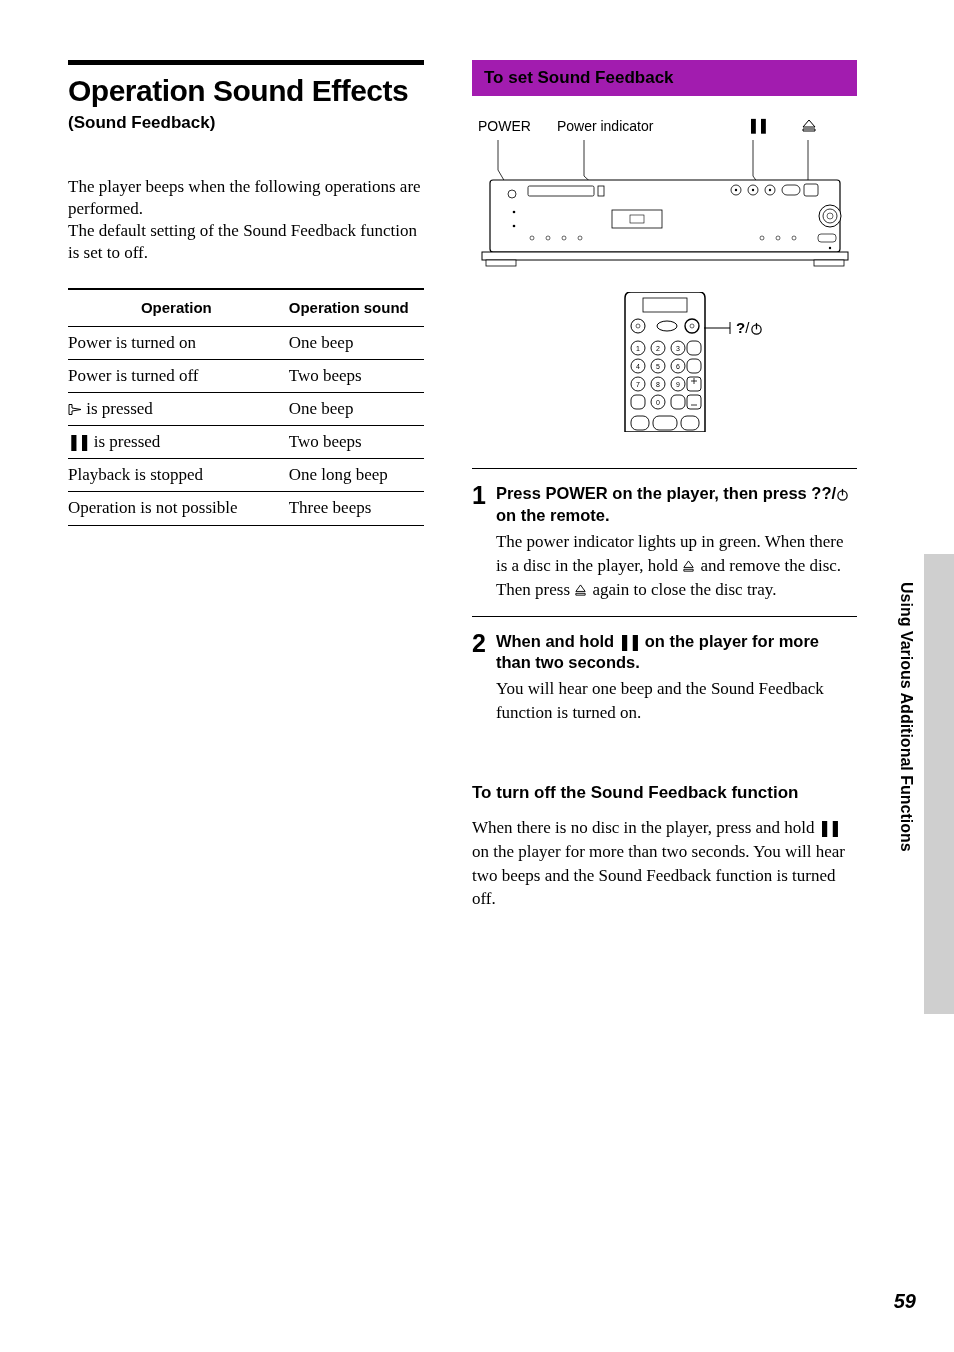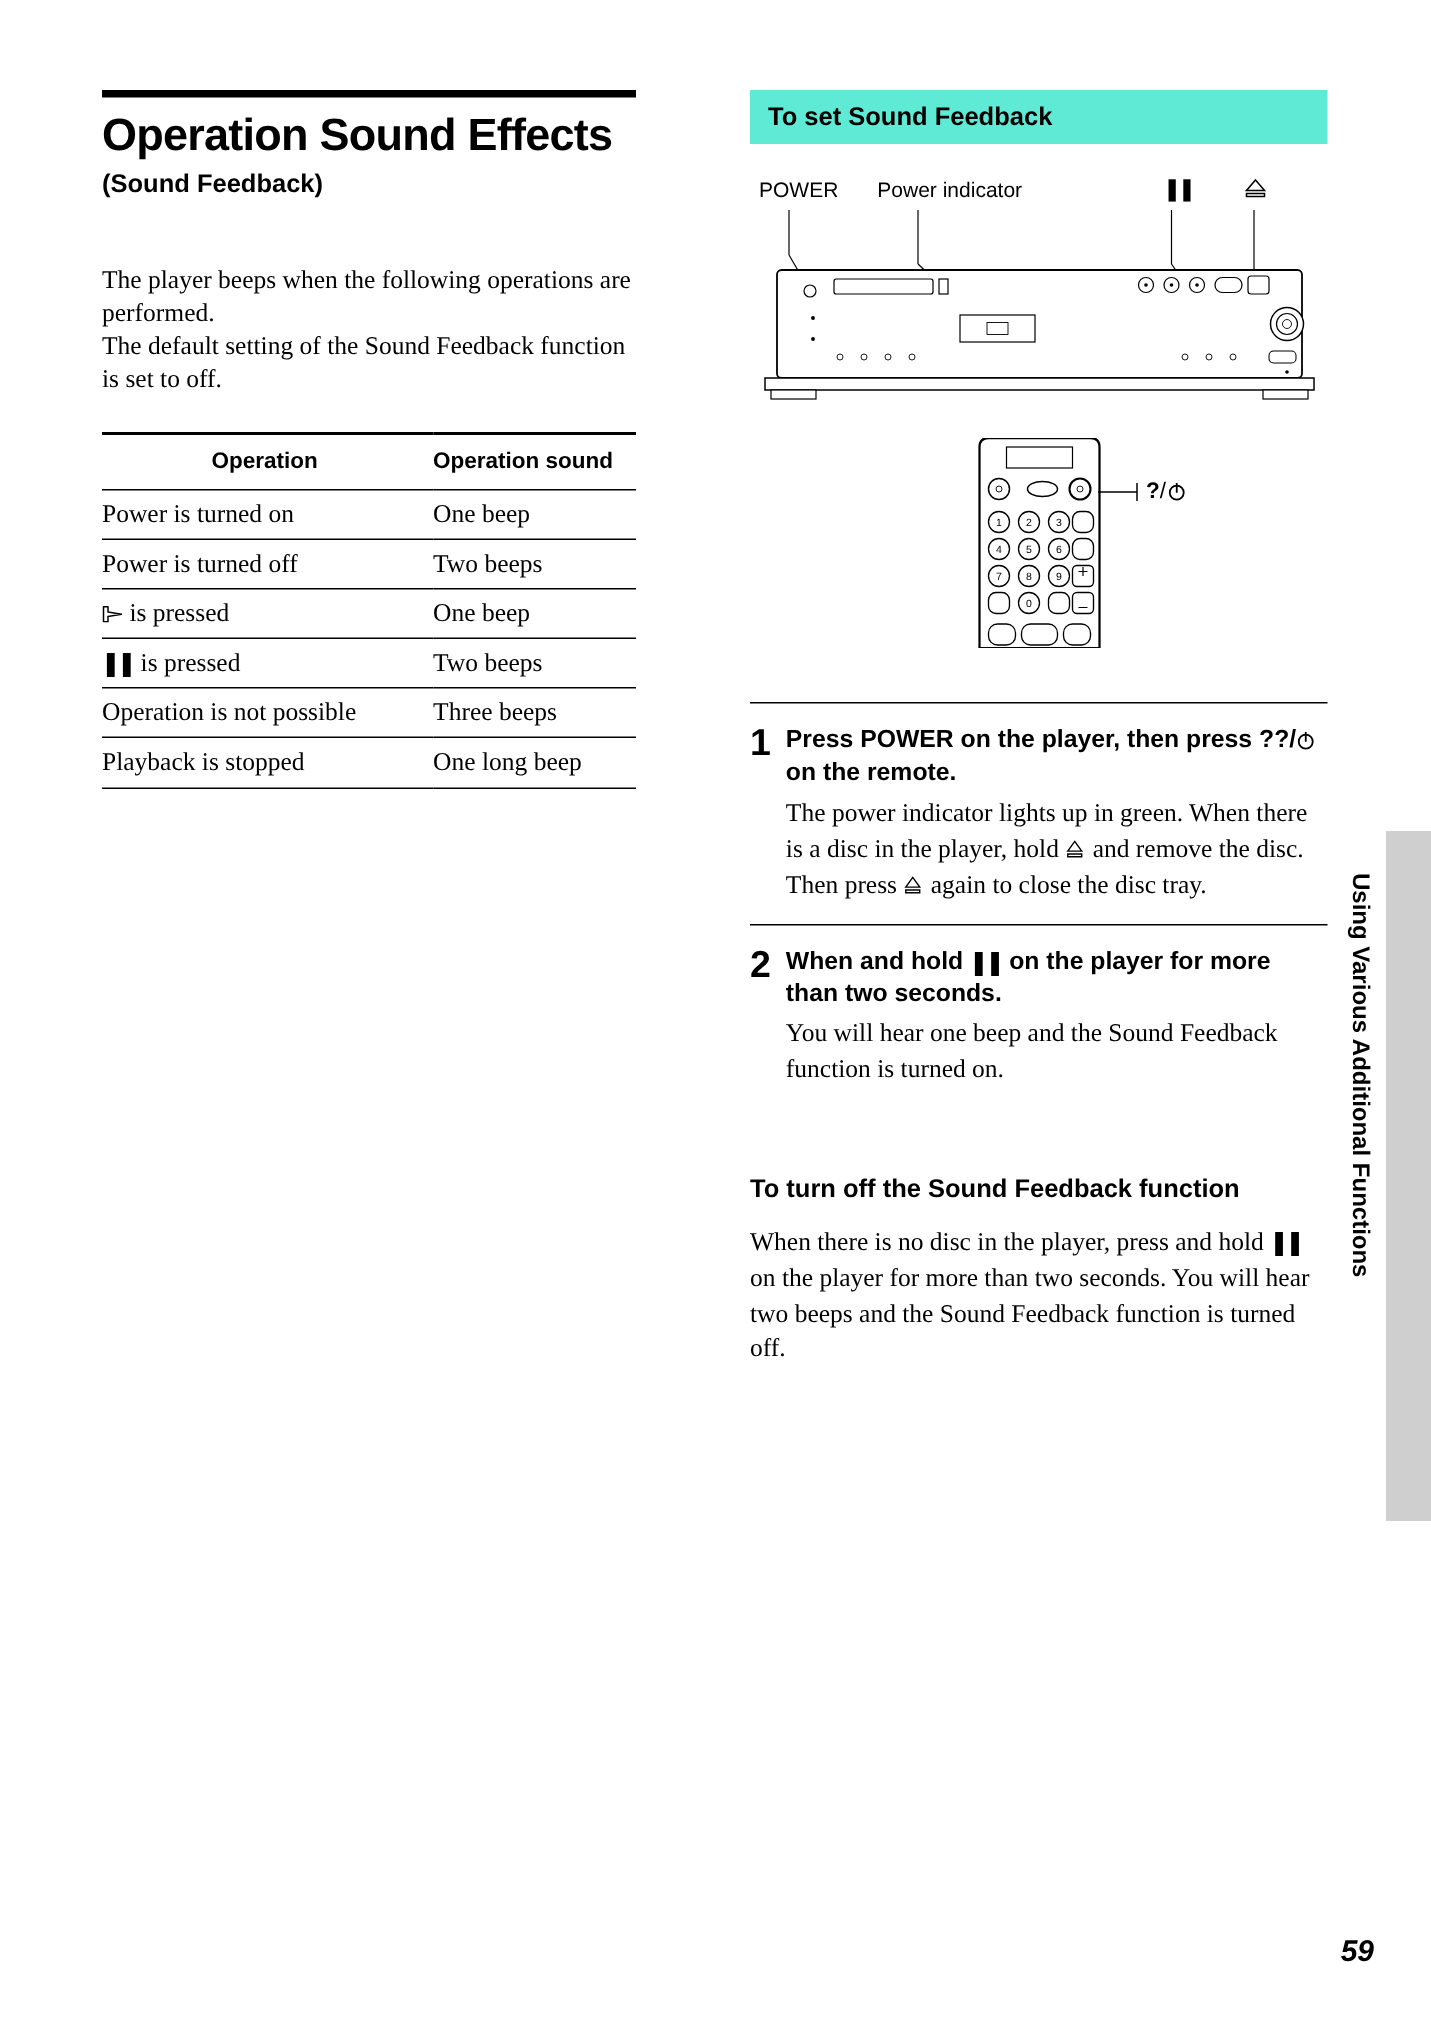--- a/index.html
+++ b/index.html
@@ -9,21 +9,21 @@
     background: #fff;
     color: #000;
     width: 954px;
     height: 1352px;
     position: relative;
     padding: 60px 40px 50px 68px;
     line-height: 1.3;
   }
   .cols {
     display: flex;
-    gap: 76px;
+    gap: 48px;
   }
   .left-col {
     width: 356px;
     flex-shrink: 0;
   }
   .right-col {
     width: 385px;
     flex-shrink: 0;
   }
   .thick-rule {
@@ -92,21 +92,21 @@
     width: 14px; height: 14px;
     vertical-align: -2px;
   }
   .ico-power {
     display: inline-block;
     width: 14px; height: 14px;
     vertical-align: -2px;
   }
   
   .section-bar {
-    background: #5eead4;
+    background: #a21caf;
     font-family: "Arial Black", Arial, sans-serif;
     font-weight: 900;
     font-size: 17px;
     padding: 7px 12px;
     margin-bottom: 18px;
   }
   .diagram-area {
     width: 100%;
     margin-bottom: 30px;
   }
@@ -232,26 +232,26 @@
           </td>
           <td>One beep</td>
         </tr>
         <tr>
           <td>
             <span class="ico-pause">❚❚</span><span> is pressed</span>
           </td>
           <td>Two beeps</td>
         </tr>
         <tr>
+          <td>Playback is stopped</td>
+          <td>One long beep</td>
+        </tr>
+        <tr>
           <td>Operation is not possible</td>
           <td>Three beeps</td>
-        </tr>
-        <tr>
-          <td>Playback is stopped</td>
-          <td>One long beep</td>
         </tr>
       </tbody>
     </table>
   </div>
 
   <div class="right-col">
     <div class="section-bar">To set Sound Feedback</div>
 
     <div class="diagram-area">
       <div class="labels-row">

